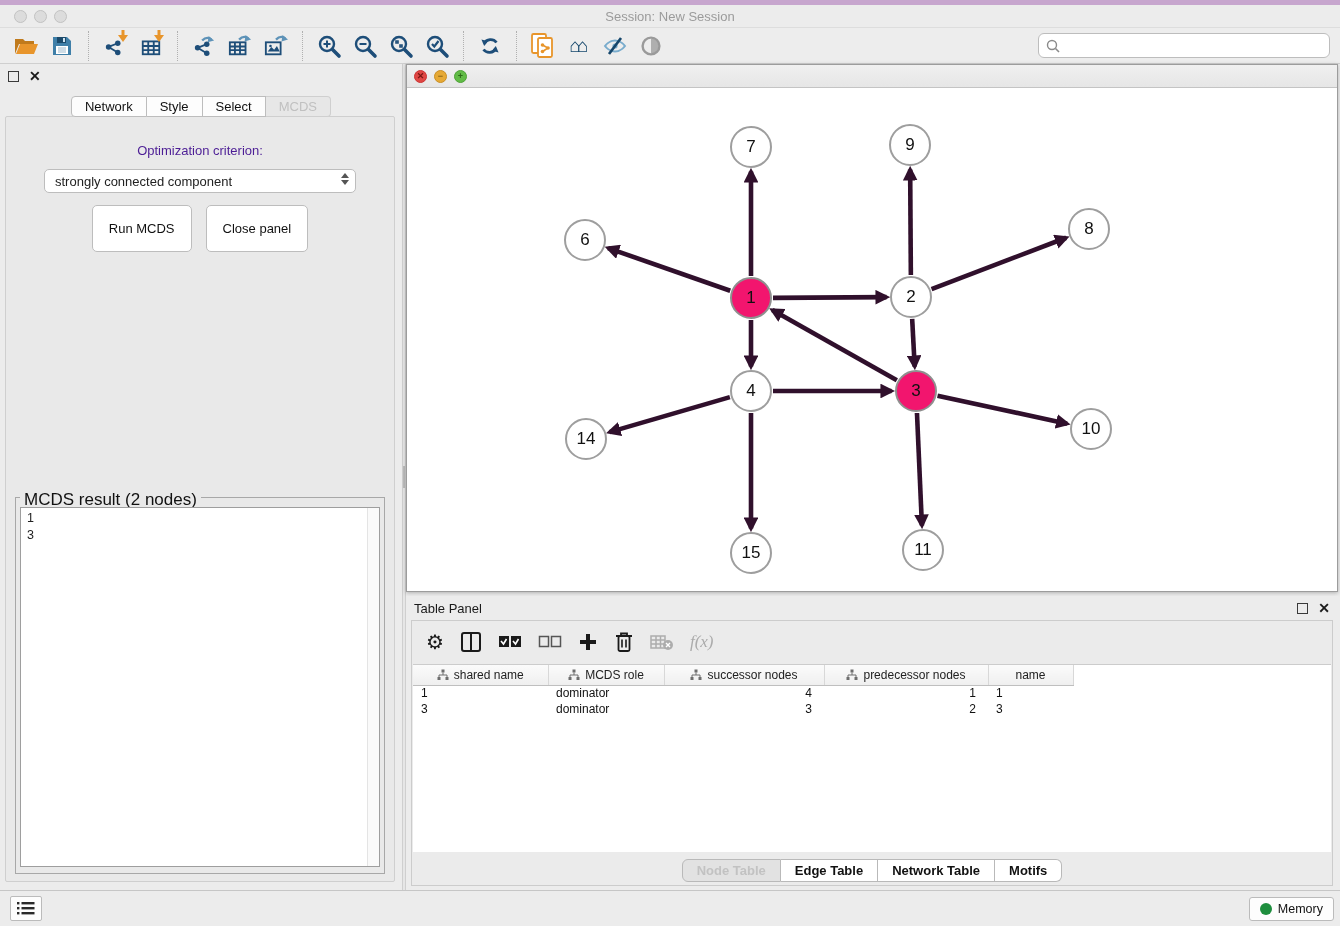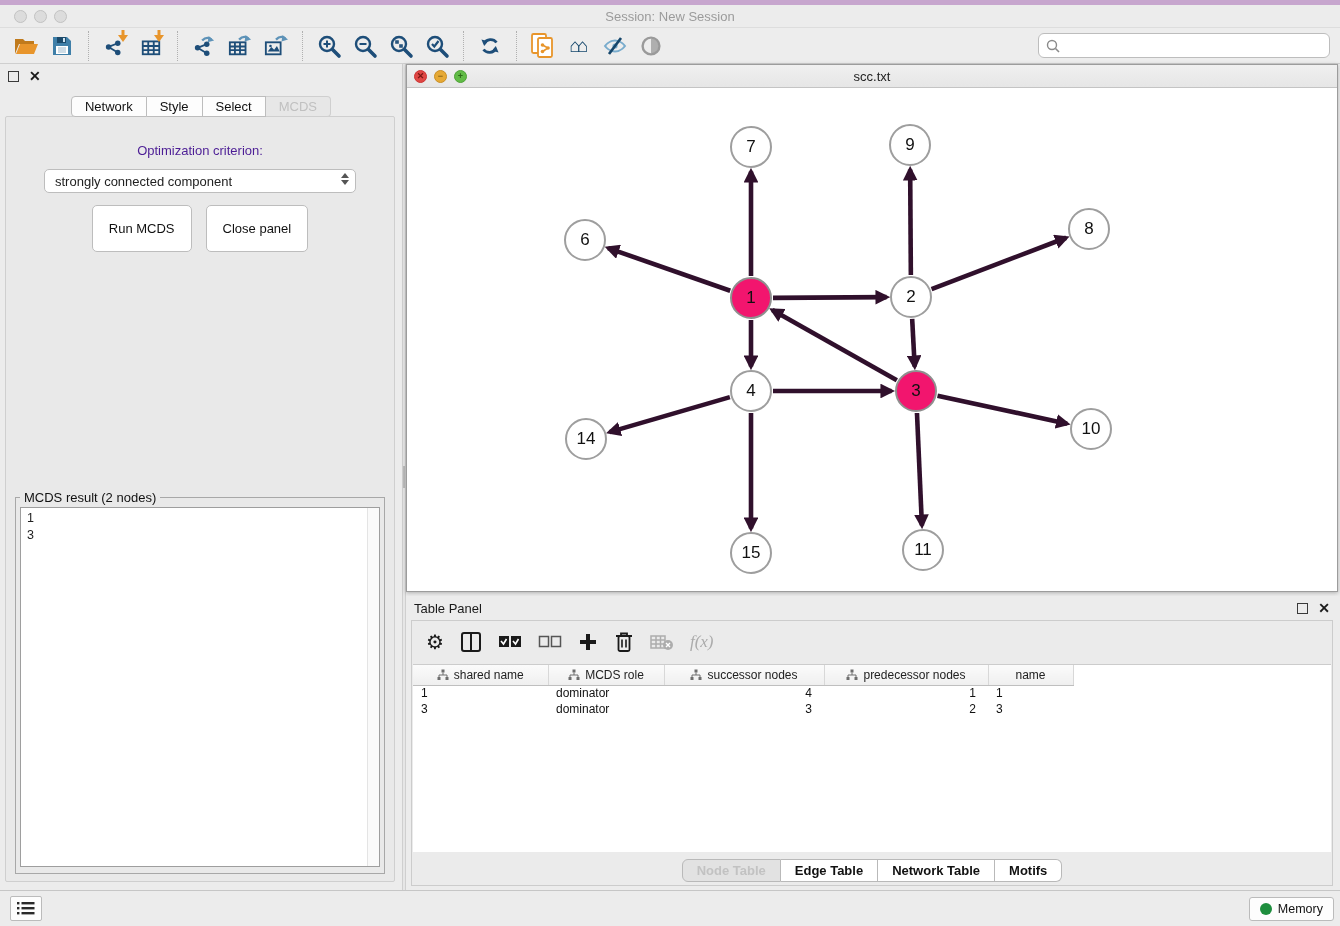--- a/index.html
+++ b/index.html
@@ -37,21 +37,21 @@
   .cp-body { position:absolute; left:5px; right:7px; top:52px; bottom:8px; background:#E9E9E9; border:1px solid #CFCFCF; border-radius:2px; }
   .opt-label { text-align:center; font-size:13px; margin-top:26px; color:#4c1d95; }
   .mac-select { width:312px; height:24px; margin:11px auto 0 auto; background:#FFF; border:1px solid #BDBDBD; border-radius:5px; display:flex; align-items:center; padding-left:10px; font-size:13px; position:relative; }
   .stepper { position:absolute; right:6px; top:3px; display:flex; flex-direction:column; gap:2px; }
   .stepper i { width:0; height:0; border-left:4px solid transparent; border-right:4px solid transparent; display:block; }
   .step-up { border-bottom:5px solid #555; }
   .step-dn { border-top:5px solid #555; }
   .btn-row { display:flex; justify-content:center; gap:14px; margin-top:12px; }
   .mac-btn { background:#FFF; border:1px solid #BDBDBD; border-radius:5px; font-size:13px; padding:15px 16px; color:#111; }
   .result-group { position:absolute; left:9px; right:9px; top:380px; bottom:7px; border:1px solid #A8A8A8; }
-  .result-legend { position:absolute; top:-8px; left:4px; background:#E9E9E9; padding:0 4px; font-size:13px; color:#111; }
+  .result-legend { position:absolute; top:-8px; left:4px; background:#E9E9E9; padding:0 4px; font-size:17px; color:#111; }
   .result-box { position:absolute; left:4px; right:4px; top:9px; bottom:6px; background:#FFF; border:1px solid #9E9E9E; font-size:12.5px; line-height:17px; padding:2px 6px; white-space:pre; overflow:hidden; }
   .result-scroll { position:absolute; top:10px; bottom:7px; right:5px; width:12px; background:#FAFAFA; border-left:1px solid #E4E4E4; }
 
   
   .vsplit { position:absolute; left:402px; width:4px; top:64px; bottom:36px; background:#E6E6E6; border-left:1px solid #CFCFCF; border-right:1px solid #CFCFCF; }
   .vsplit-handle { position:absolute; top:402px; left:0; width:2px; height:22px; background:#BDBDBD; }
 
   
   .net-window { position:absolute; left:406px; right:2px; top:64px; height:528px; background:#FFF; border:1px solid #9C9C9C; box-shadow:0 1px 4px rgba(0,0,0,.25); }
   .net-titlebar { height:23px; background:linear-gradient(#F0F0F0,#E6E6E6); border-bottom:1px solid #C4C4C4; position:relative; }
@@ -291,21 +291,20 @@
     <div class="vsplit-handle"></div>
   </div>
 
 <div class="net-window">
   <div class="net-titlebar">
     <div class="traffic">
       <span class="tc tc-red">✕</span>
       <span class="tc tc-yel">−</span>
       <span class="tc tc-grn">+</span>
     </div>
-    <div class="net-title">scc.txt</div>
   </div>
   <div class="canvas" id="graph-canvas">
     <svg id="graph-svg">
       <defs>
         <marker id="arrow" viewBox="0 0 10 10" refX="7.5" refY="5" markerWidth="3.2" markerHeight="3.2" orient="auto" markerUnits="strokeWidth">
           <path id="arrow-path" d="M0 0 L10 5 L0 10 z" fill="#30102C"></path>
         </marker>
       </defs>
       <g id="edge-group">
           <line x1="344" y1="188" x2="344" y2="83.5" stroke="#30102C" stroke-width="4.6" marker-end="url(#arrow)"></line>

